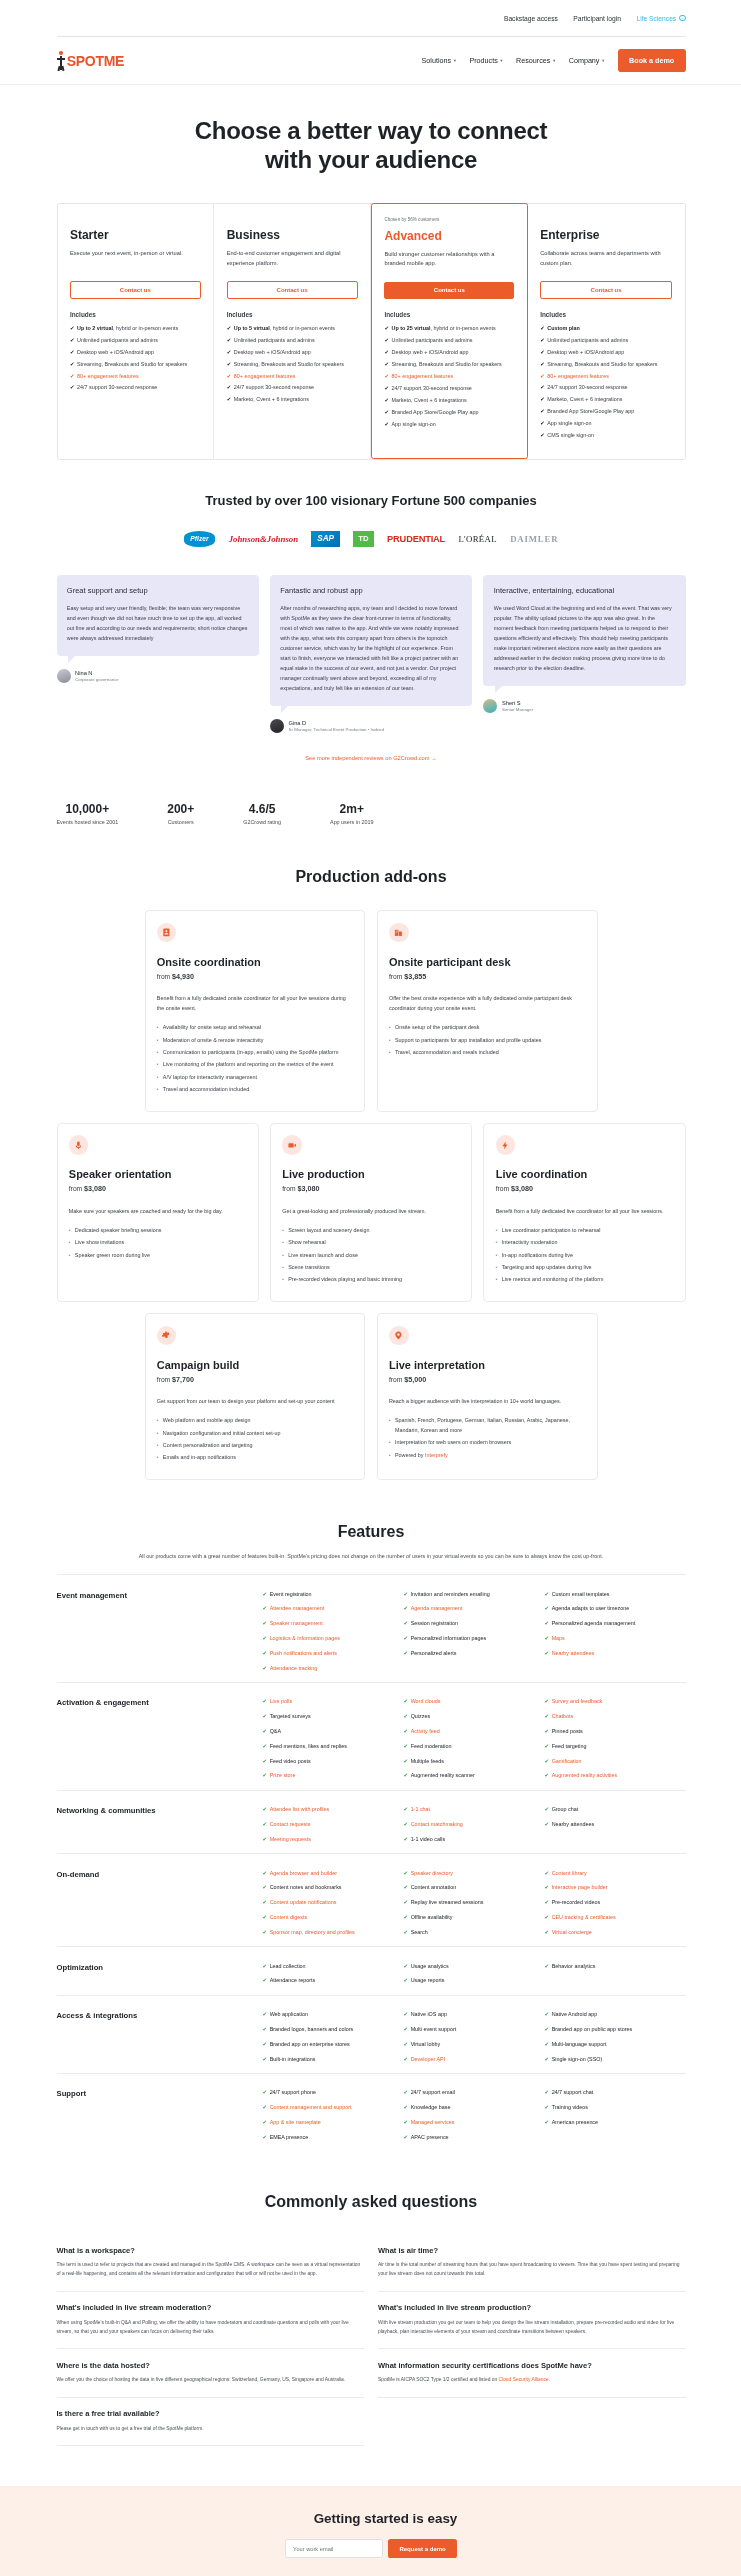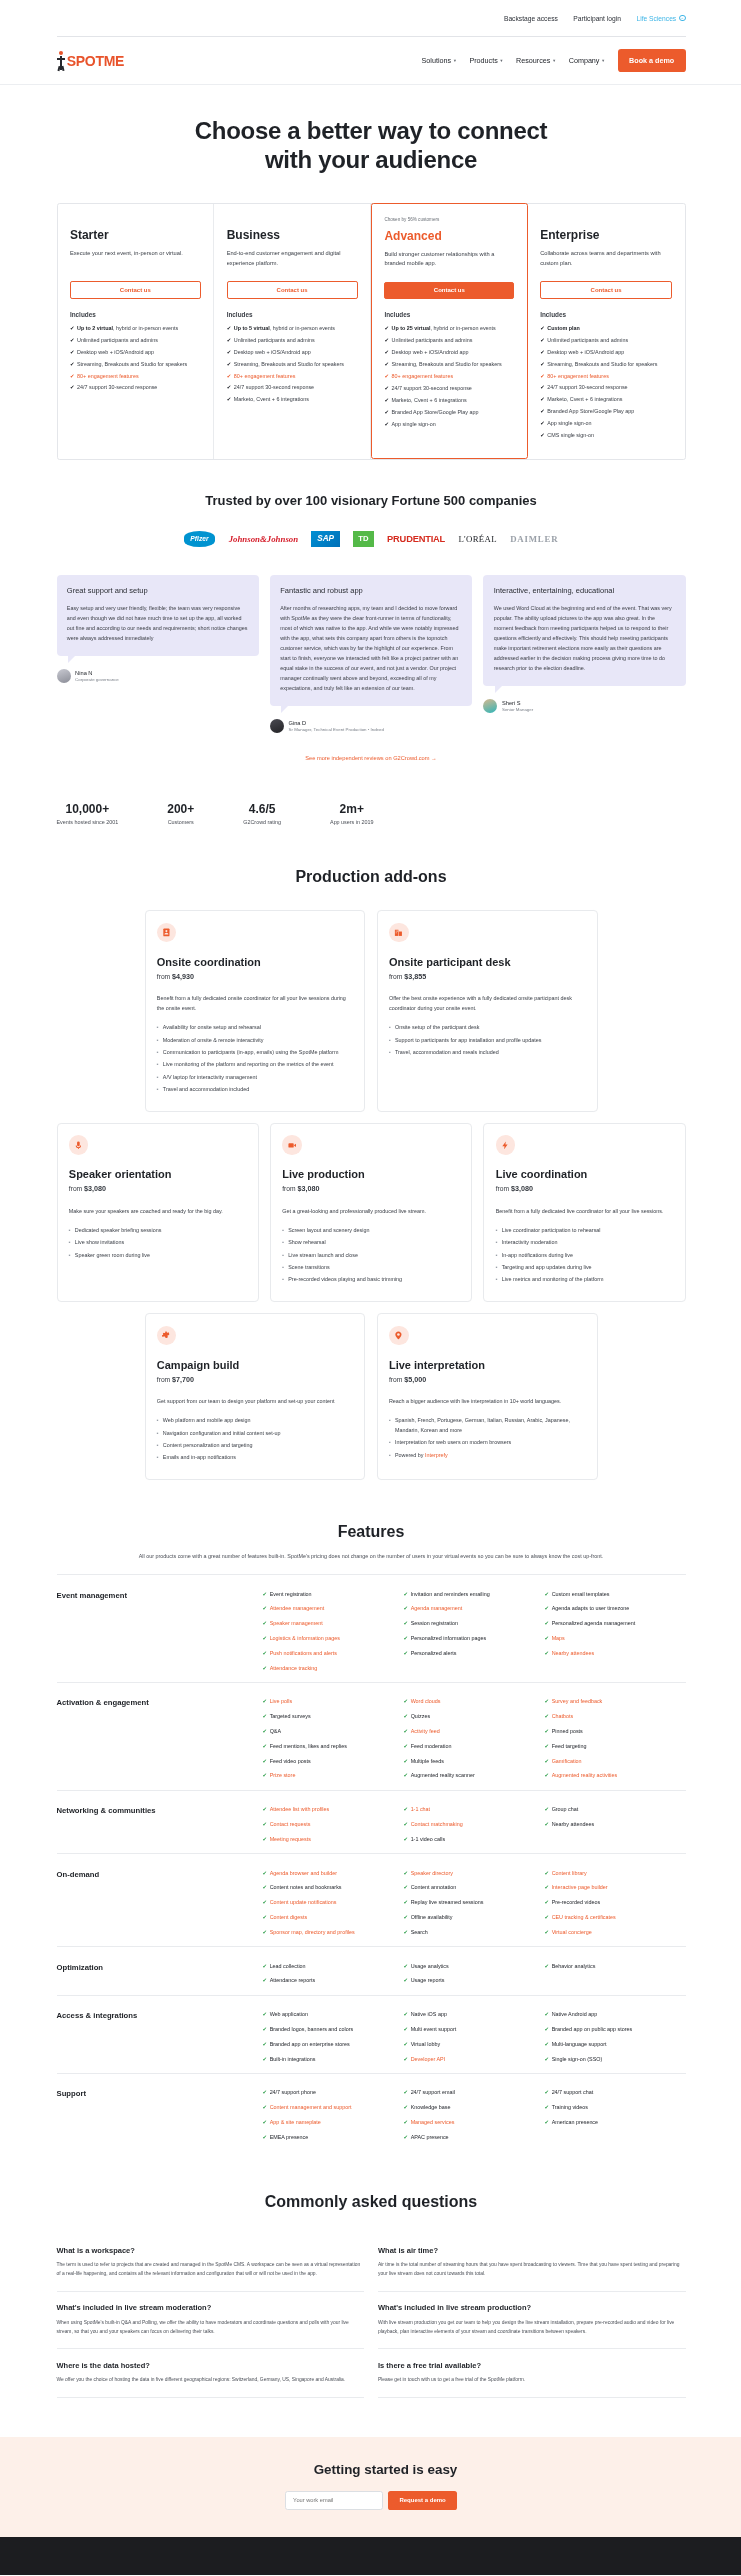--- a/index.html
+++ b/index.html
@@ -1070,20 +1070,24 @@
   </div>
         <div class="faq-item">
     <h4>What's included in live stream production?</h4>
     <p>With live stream production you get our team to help you design the live stream installation, prepare pre-recorded audio and video for live playback, plan interactive elements of your stream and coordinate transitions between speakers.</p>
   </div>
         <div class="faq-item">
     <h4>Where is the data hosted?</h4>
     <p>We offer you the choice of hosting the data in five different geographical regions: Switzerland, Germany, US, Singapore and Australia.</p>
   </div>
         <div class="faq-item">
+    <h4>What information security certifications does SpotMe have?</h4>
+    <p>SpotMe is AICPA SOC2 Type 1/2 certified and listed on <a>Cloud Security Alliance</a>.</p>
+  </div>
+        <div class="faq-item">
     <h4>Is there a free trial available?</h4>
     <p>Please get in touch with us to get a free trial of the SpotMe platform.</p>
   </div>
       </div>
   </div>
 </div>
 
 <div class="cta">
   <h2>Getting started is easy</h2>
   <div class="cta-form">

